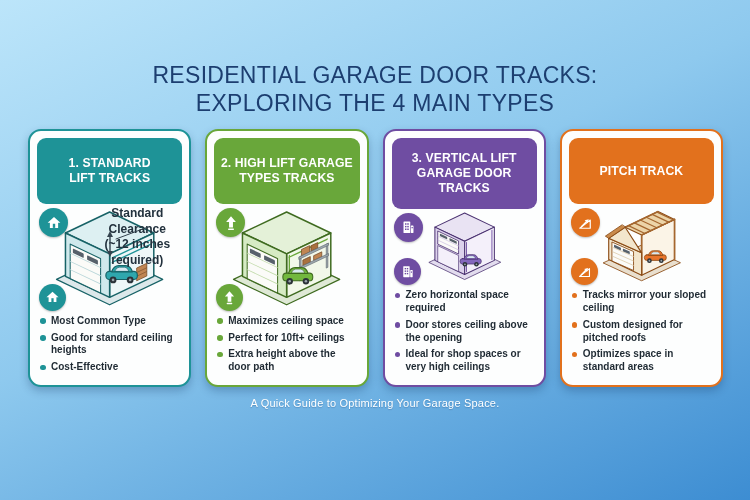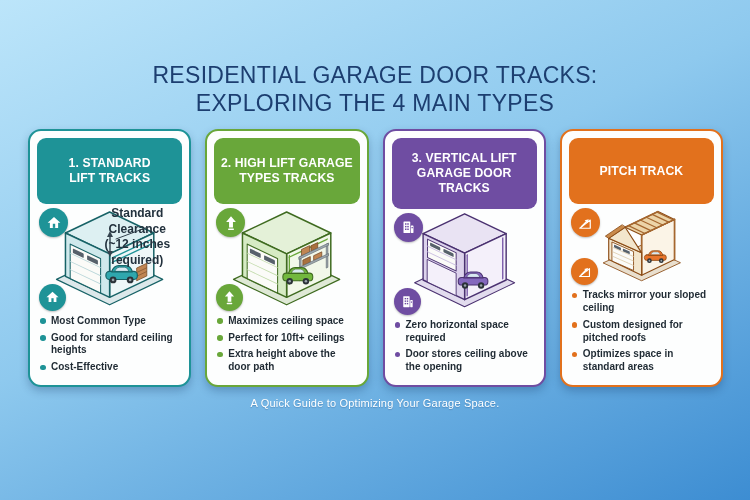--- a/index.html
+++ b/index.html
@@ -250,20 +250,21 @@
           <rect class="f-accent" x="8" y="14" width="2" height="2"></rect>
             <rect class="f-accent" x="11" y="14" width="2" height="2"></rect>
           <rect class="f-white" x="15.8" y="10" width="3.5" height="10" rx="0.6"></rect>
           <rect class="f-accent" x="16.7" y="12" width="1.7" height="1.7"></rect>
         </svg>
       </div>
     </div>
     <ul class="bullets">
       <li>Zero horizontal space required</li>
       <li>Door stores ceiling above the opening</li>
+      <li>Ideal for shop spaces or very high ceilings</li>
     </ul>
   </div>
 
   <div class="card" style="--accent: #e2711d; --line: #8a4a14; --top: #f6e9d6; --wall: #f3e6cd; --inner: #fbf4e7; --slab: #e9dfce; --car: #e8742b; --slat: #d9c39e; --wood: #c98a4b; --wood_dark: #a5672f; --deck: #ecd4a8;">
     <div class="card-header">
       <span>PITCH TRACK</span>
     </div>
     <div class="illus">
       <svg class="scene" viewBox="0 0 150 142" preserveAspectRatio="xMidYMid meet">
         <polygon class="f-slab sl" stroke-width="1.5" points="75,70 6,102 75,134 144,102"></polygon>

